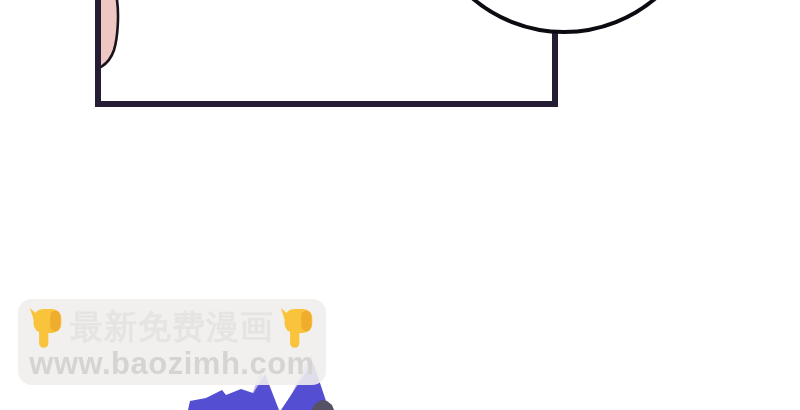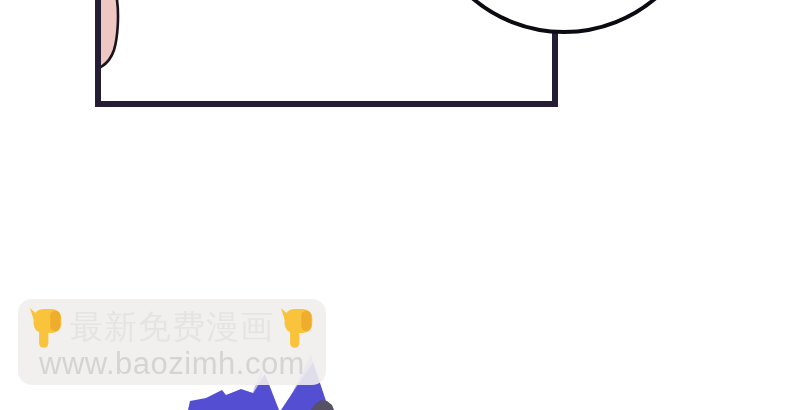--- a/index.html
+++ b/index.html
@@ -2,20 +2,21 @@
 <html style="--panel-border: #251d33; --bubble-stroke: #0d0a12; --skin: #eec7c3; --skin-outline: #1a131d; --spike-dark: #544ed2; --spike-light: #bdb8ec; --blob: #565165; --emoji-main: #f9c33c; --emoji-shade: #eda92c; --wm-box: rgba(239,238,237,0.9); --wm-text1: #e6e4e3; --wm-text2: #d6d4d3;"><head>
 <meta charset="utf-8">
 <style>
   html,body{margin:0;padding:0;background:#ffffff;}
   #canvas{
     position:relative;
     width:800px;height:410px;
     overflow:hidden;
     background:#ffffff;
     font-family:"Liberation Sans","DejaVu Sans",sans-serif;
+    font-weight:bold;
   }
   
   #panel{
     position:absolute;
     left:95px;top:-30px;
     width:463px;height:137px;
     box-sizing:border-box;
     border:6px solid var(--panel-border,#251d33);
     background:#ffffff;
   }

